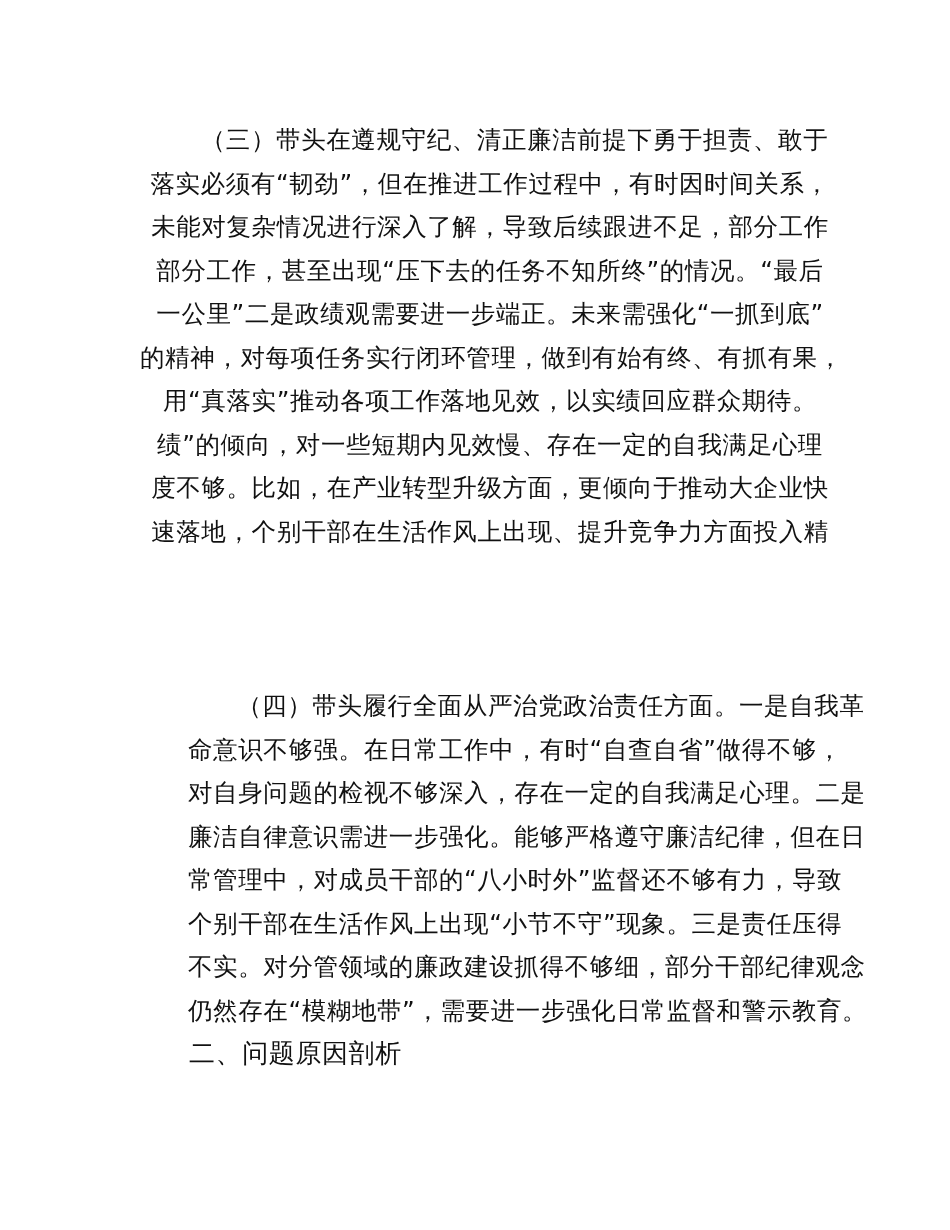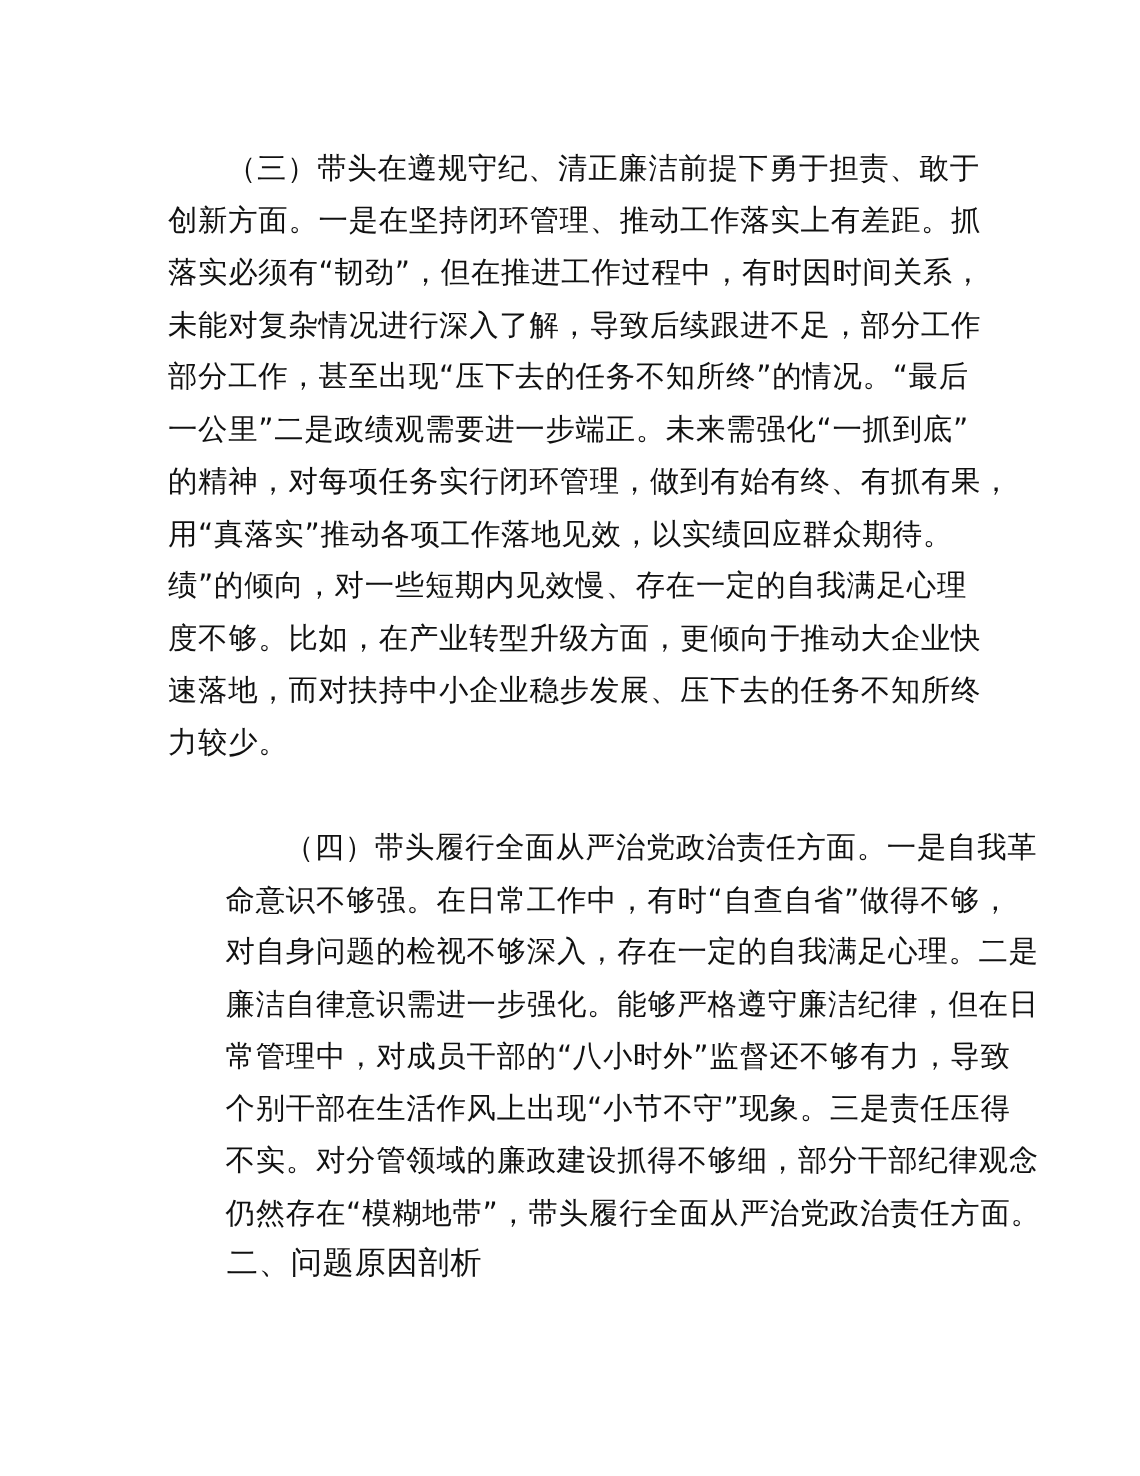--- a/index.html
+++ b/index.html
@@ -47,41 +47,39 @@
       line-height: 43.5px;
       letter-spacing: 0.6px;
       white-space: nowrap;
     }
   </style>
 </head>
 <body>
 
 <div class="page">
 
-  <div class="para" style="top:118px;">
+  <div class="para" style="top:118px;text-align:center;">
     <span class="line indent">（三）带头在遵规守纪、清正廉洁前提下勇于担责、敢于</span>
-    <span class="line">创新方面。一是在坚持闭环管理、推动工作落实上有差距。抓</span>
     <span class="line">落实必须有“韧劲”，但在推进工作过程中，有时因时间关系，</span>
     <span class="line">未能对复杂情况进行深入了解，导致后续跟进不足，部分工作</span>
     <span class="line">部分工作，甚至出现“压下去的任务不知所终”的情况。“最后</span>
     <span class="line">一公里”二是政绩观需要进一步端正。未来需强化“一抓到底”</span>
     <span class="line">的精神，对每项任务实行闭环管理，做到有始有终、有抓有果，</span>
     <span class="line">用“真落实”推动各项工作落地见效，以实绩回应群众期待。</span>
     <span class="line">绩”的倾向，对一些短期内见效慢、存在一定的自我满足心理</span>
     <span class="line">度不够。比如，在产业转型升级方面，更倾向于推动大企业快</span>
-    <span class="line">速落地，而对扶持中小企业稳步发展、压下去的任务不知所终</span>
-    <span class="line">力较少。</span>
+    <span class="line">速落地，个别干部在生活作风上出现、提升竞争力方面投入精</span>
   </div>
 
   <div class="para" style="top:684px;margin-left:48px;">
     <span class="line indent">（四）带头履行全面从严治党政治责任方面。一是自我革</span>
     <span class="line">命意识不够强。在日常工作中，有时“自查自省”做得不够，</span>
     <span class="line">对自身问题的检视不够深入，存在一定的自我满足心理。二是</span>
     <span class="line">廉洁自律意识需进一步强化。能够严格遵守廉洁纪律，但在日</span>
     <span class="line">常管理中，对成员干部的“八小时外”监督还不够有力，导致</span>
     <span class="line">个别干部在生活作风上出现“小节不守”现象。三是责任压得</span>
     <span class="line">不实。对分管领域的廉政建设抓得不够细，部分干部纪律观念</span>
-    <span class="line">仍然存在“模糊地带”，带头履行全面从严治党政治责任方面。</span>
+    <span class="line">仍然存在“模糊地带”，需要进一步强化日常监督和警示教育。</span>
   </div>
 
   <div class="heading">二、问题原因剖析</div>
 
 </div>
 
 </body></html>

